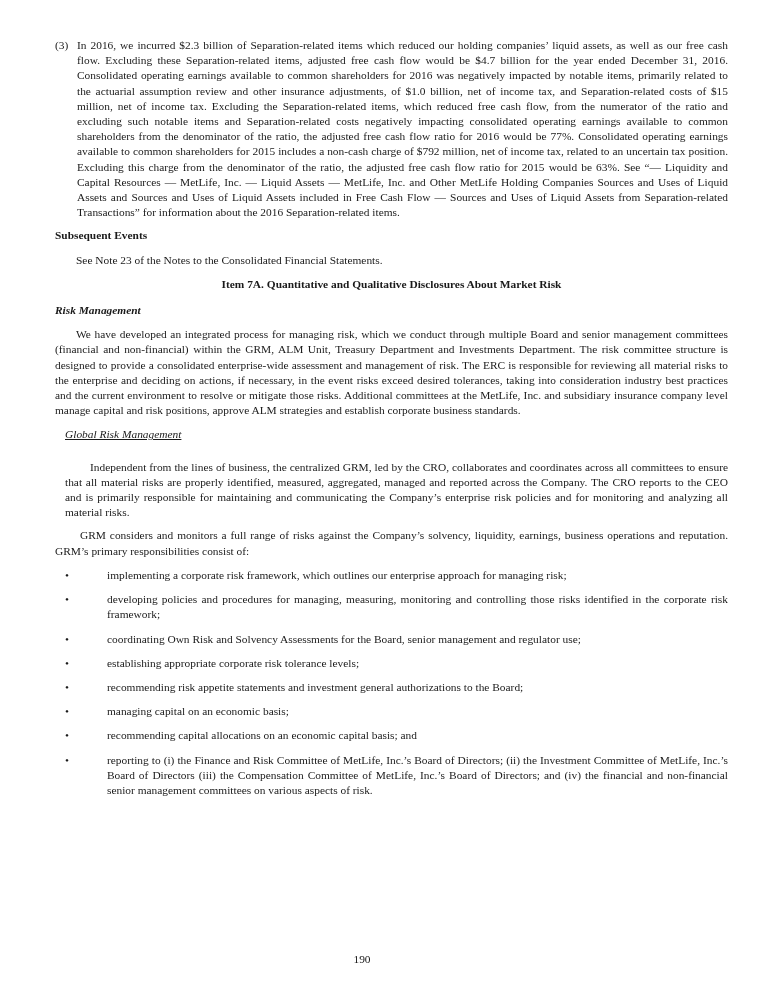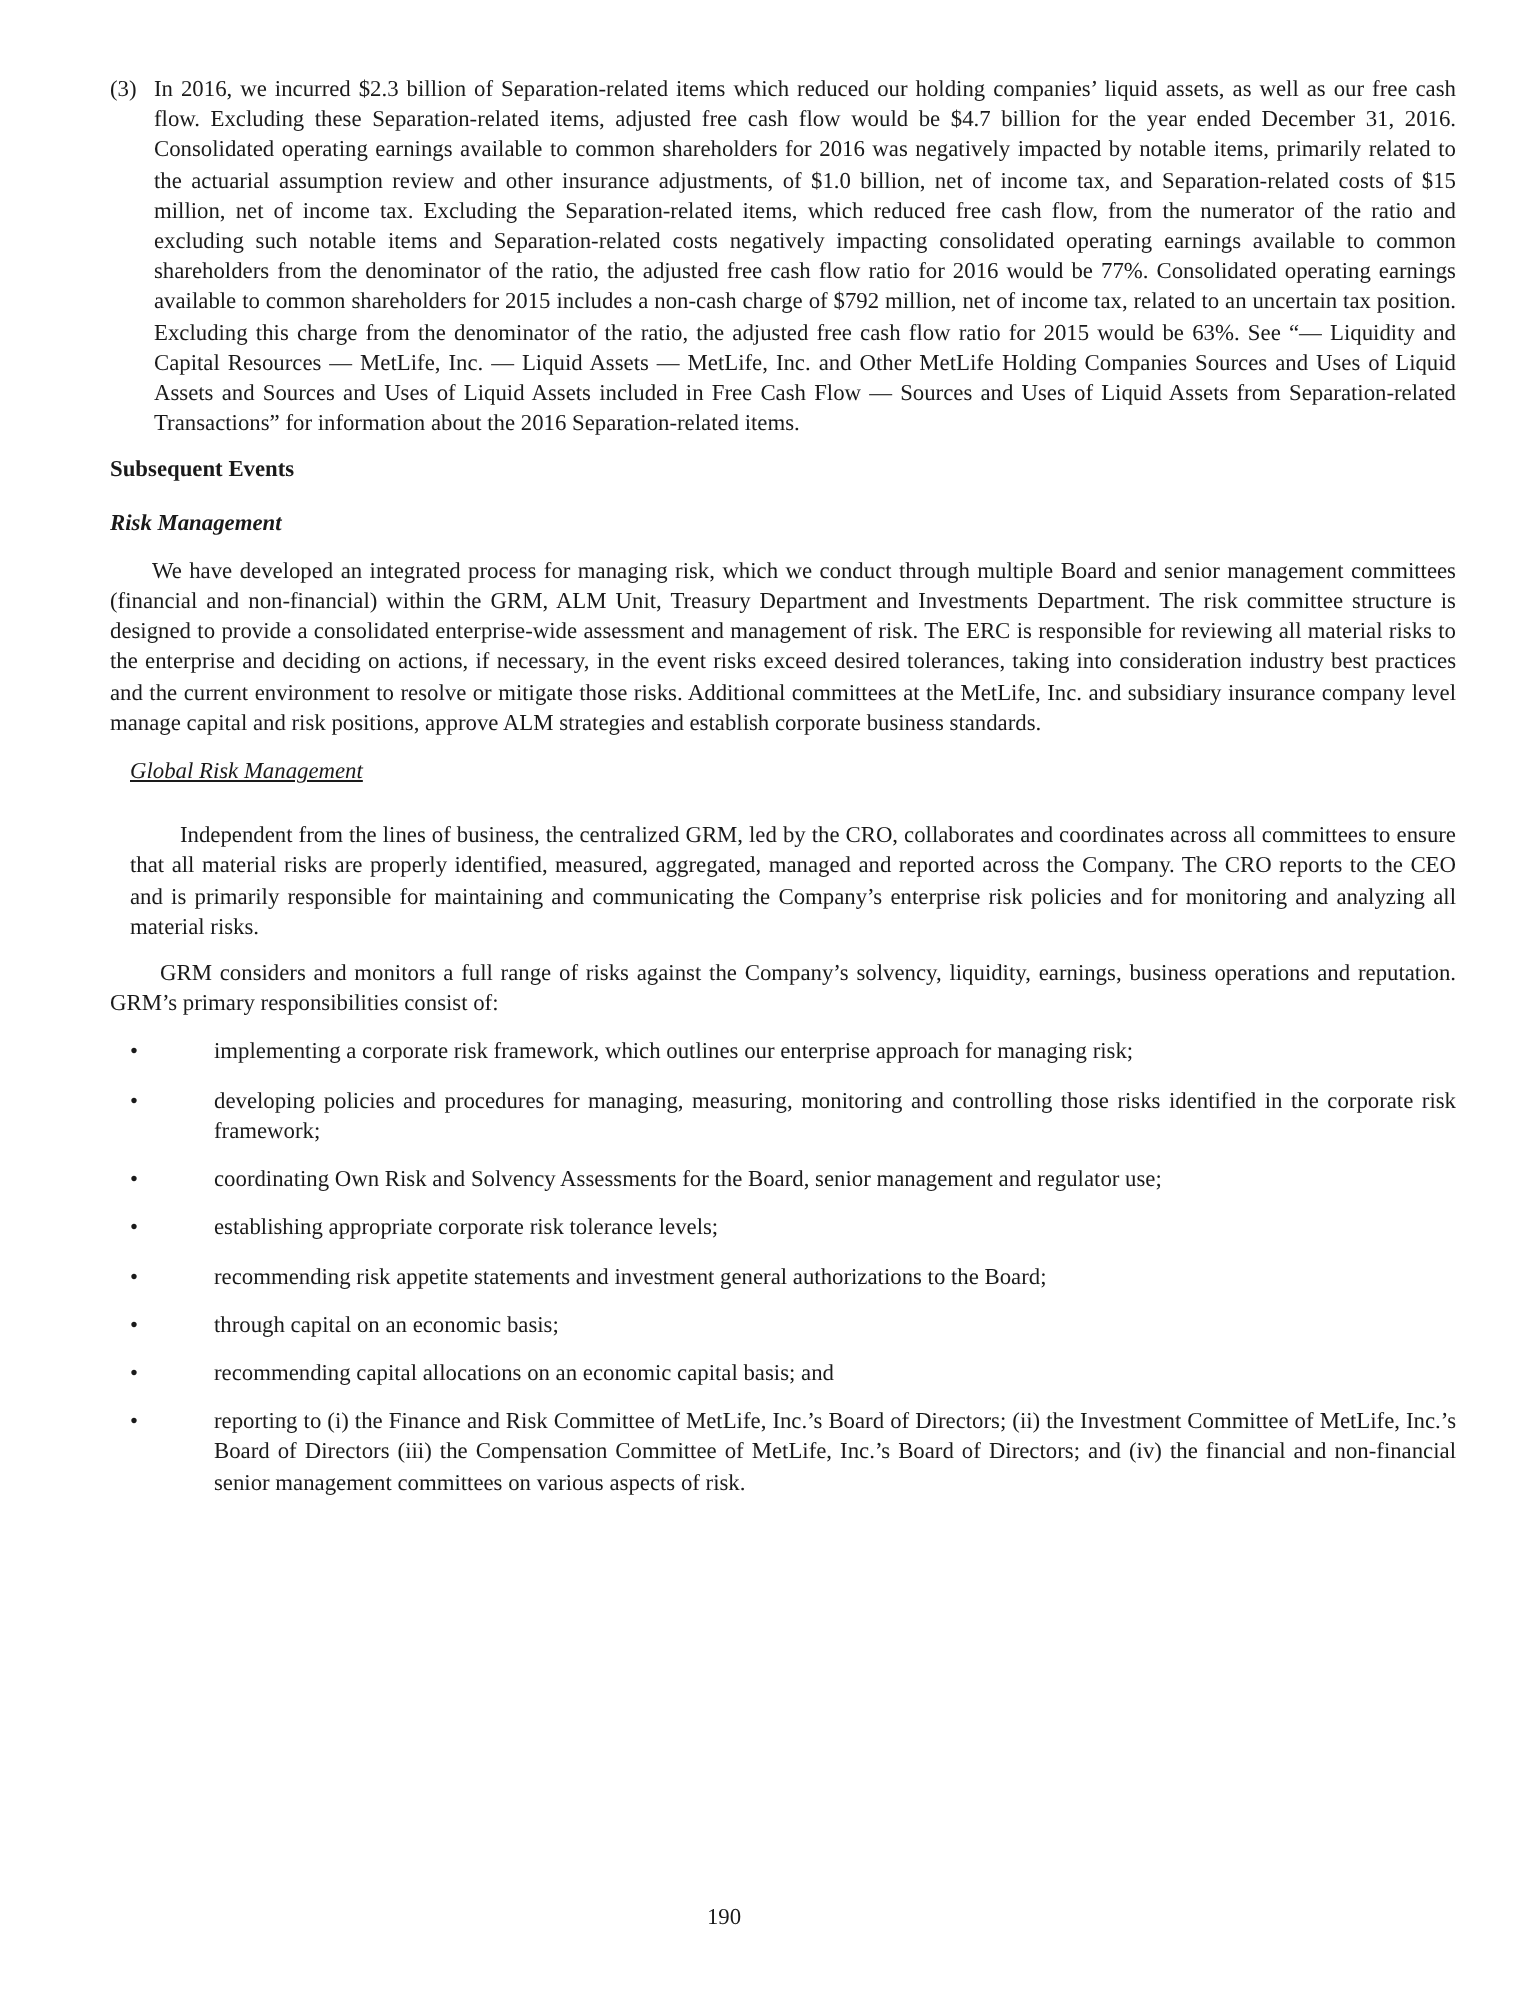--- a/index.html
+++ b/index.html
@@ -31,21 +31,23 @@
 <body>
 
 <div class="page">
 
   <div class="note">
     <div class="note-num">(3)</div>
     <div class="note-body">In 2016, we incurred $2.3 billion of Separation-related items which reduced our holding companies’ liquid assets, as well as our free cash flow. Excluding these Separation-related items, adjusted free cash flow would be $4.7 billion for the year ended December 31, 2016. Consolidated operating earnings available to common shareholders for 2016 was negatively impacted by notable items, primarily related to the actuarial assumption review and other insurance adjustments, of $1.0 billion, net of income tax, and Separation-related costs of $15 million, net of income tax. Excluding the Separation-related items, which reduced free cash flow, from the numerator of the ratio and excluding such notable items and Separation-related costs negatively impacting consolidated operating earnings available to common shareholders from the denominator of the ratio, the adjusted free cash flow ratio for 2016 would be 77%. Consolidated operating earnings available to common shareholders for 2015 includes a non-cash charge of $792 million, net of income tax, related to an uncertain tax position. Excluding this charge from the denominator of the ratio, the adjusted free cash flow ratio for 2015 would be 63%. See “— Liquidity and Capital Resources — MetLife, Inc. — Liquid Assets — MetLife, Inc. and Other MetLife Holding Companies Sources and Uses of Liquid Assets and Sources and Uses of Liquid Assets included in Free Cash Flow — Sources and Uses of Liquid Assets from Separation-related Transactions” for information about the 2016 Separation-related items.</div>
   </div>
 
   <div class="h-bold">Subsequent Events</div>
+  <div class="para">See Note 23 of the Notes to the Consolidated Financial Statements.</div>
 
+  <div class="center-title">Item 7A. Quantitative and Qualitative Disclosures About Market Risk</div>
 
   <div class="h-italic">Risk Management</div>
   <div class="para">We have developed an integrated process for managing risk, which we conduct through multiple Board and senior management committees (financial and non-financial) within the GRM, ALM Unit, Treasury Department and Investments Department. The risk committee structure is designed to provide a consolidated enterprise-wide assessment and management of risk. The ERC is responsible for reviewing all material risks to the enterprise and deciding on actions, if necessary, in the event risks exceed desired tolerances, taking into consideration industry best practices and the current environment to resolve or mitigate those risks. Additional committees at the MetLife, Inc. and subsidiary insurance company level manage capital and risk positions, approve ALM strategies and establish corporate business standards.</div>
 
   <div class="h-sub">Global Risk Management</div>
   <div class="para-ind2">Independent from the lines of business, the centralized GRM, led by the CRO, collaborates and coordinates across all committees to ensure that all material risks are properly identified, measured, aggregated, managed and reported across the Company. The CRO reports to the CEO and is primarily responsible for maintaining and communicating the Company’s enterprise risk policies and for monitoring and analyzing all material risks.</div>
   <div class="para-ind">GRM considers and monitors a full range of risks against the Company’s solvency, liquidity, earnings, business operations and reputation. GRM’s primary responsibilities consist of:</div>
 
   <ul class="bullets">
     <li>
@@ -63,21 +65,21 @@
     <li>
       <span class="bullet">•</span>
       <span class="bullet-text">establishing appropriate corporate risk tolerance levels;</span>
     </li>
     <li>
       <span class="bullet">•</span>
       <span class="bullet-text">recommending risk appetite statements and investment general authorizations to the Board;</span>
     </li>
     <li>
       <span class="bullet">•</span>
-      <span class="bullet-text">through capital on an economic basis;</span>
+      <span class="bullet-text">managing capital on an economic basis;</span>
     </li>
     <li>
       <span class="bullet">•</span>
       <span class="bullet-text">recommending capital allocations on an economic capital basis; and</span>
     </li>
     <li>
       <span class="bullet">•</span>
       <span class="bullet-text">reporting to (i) the Finance and Risk Committee of MetLife, Inc.’s Board of Directors; (ii) the Investment Committee of MetLife, Inc.’s Board of Directors (iii) the Compensation Committee of MetLife, Inc.’s Board of Directors; and (iv) the financial and non-financial senior management committees on various aspects of risk.</span>
     </li>
   </ul>

